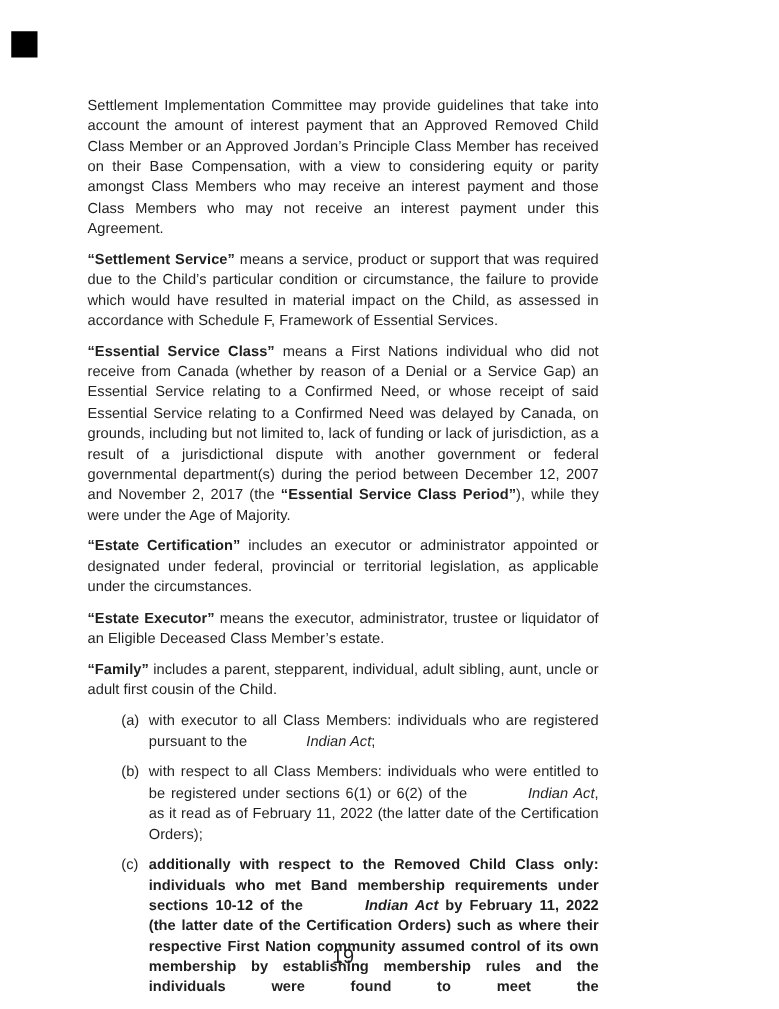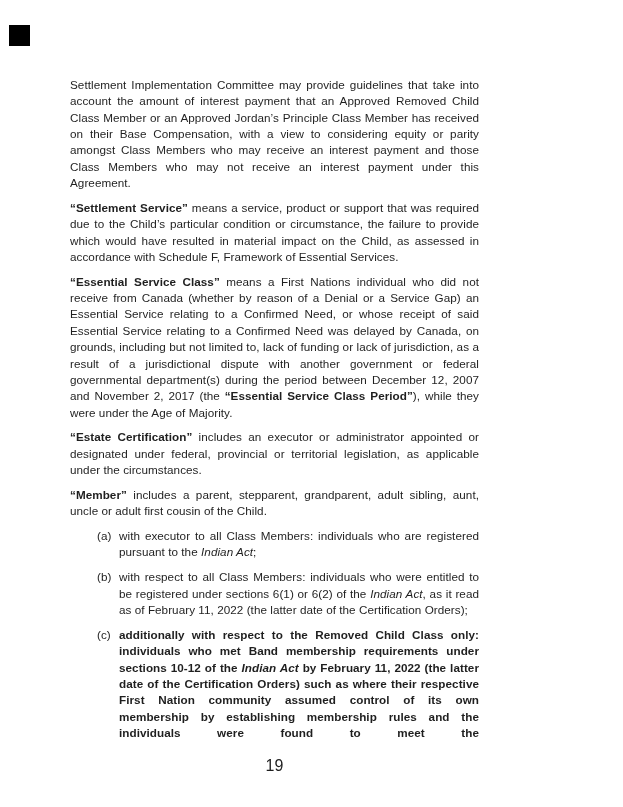--- a/index.html
+++ b/index.html
@@ -26,21 +26,21 @@
     right: 70px;
     top: 77px;
     font-size: 11.7px;
     line-height: 16.35px;
     text-align: justify;
     letter-spacing: 0.05px;
   }
   .para { margin: 0 0 8.5px 0; }
   .para:last-child { margin-bottom: 0; }
   .b { font-weight: bold; }
-  .i { font-style: italic; }
+  .i { font-style: italic; margin-left: 44px; }
   .list-item {
     display: flex;
     margin: 0 0 8.5px 27px;
   }
   .list-label {
     flex: 0 0 auto;
     width: 22px;
   }
   .list-text {
     flex: 1 1 auto;
@@ -61,21 +61,22 @@
 </head>
 <body>
 
 <div class="page">
   <div class="corner-mark"></div>
   <div class="content">
       <p class="para"><span>Settlement Implementation Committee may provide guidelines that take into account the amount of interest payment that an Approved Removed Child Class Member or an Approved Jordan’s Principle Class Member has received on their Base Compensation, with a view to considering equity or parity amongst Class Members who may receive an interest payment and those Class Members who may not receive an interest payment under this Agreement.</span></p>
       <p class="para"><span class="b">“Settlement Service”</span><span> means a service, product or support that was required due to the Child’s particular condition or circumstance, the failure to provide which would have resulted in material impact on the Child, as assessed in accordance with Schedule F, Framework of Essential Services.</span></p>
       <p class="para"><span class="b">“Essential Service Class”</span><span> means a First Nations individual who did not receive from Canada (whether by reason of a Denial or a Service Gap) an Essential Service relating to a Confirmed Need, or whose receipt of said Essential Service relating to a Confirmed Need was delayed by Canada, on grounds, including but not limited to, lack of funding or lack of jurisdiction, as a result of a jurisdictional dispute with another government or federal governmental department(s) during the period between December 12, 2007 and November 2, 2017 (the </span><span class="b">“Essential Service Class Period”</span><span>), while they were under the Age of Majority.</span></p>
       <p class="para"><span class="b">“Estate Certification”</span><span> includes an executor or administrator appointed or designated under federal, provincial or territorial legislation, as applicable under the circumstances.</span></p>
-      <p class="para"><span class="b">“Member”</span><span> includes a parent, stepparent, grandparent, adult sibling, aunt, uncle or adult first cousin of the Child.</span></p>
+      <p class="para"><span class="b">“Estate Executor”</span><span> means the executor, administrator, trustee or liquidator of an Eligible Deceased Class Member’s estate.</span></p>
+      <p class="para"><span class="b">“Family”</span><span> includes a parent, stepparent, individual, adult sibling, aunt, uncle or adult first cousin of the Child.</span></p>
       <div class="list-item">
         <span class="list-label">(a)</span>
         <div class="list-text"><span>with executor to all Class Members: individuals who are registered pursuant to the </span><span class="i">Indian Act</span><span>;</span></div>
       </div>
       <div class="list-item">
         <span class="list-label">(b)</span>
         <div class="list-text"><span>with respect to all Class Members: individuals who were entitled to be registered under sections 6(1) or 6(2) of the </span><span class="i">Indian Act</span><span>, as it read as of February 11, 2022 (the latter date of the Certification Orders);</span></div>
       </div>
       <div class="list-item">
         <span class="list-label">(c)</span>

